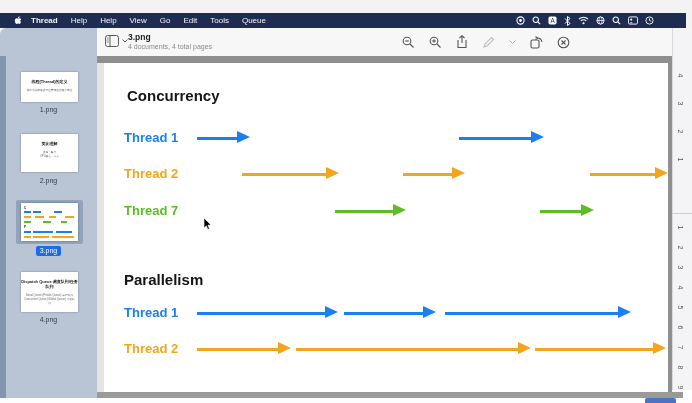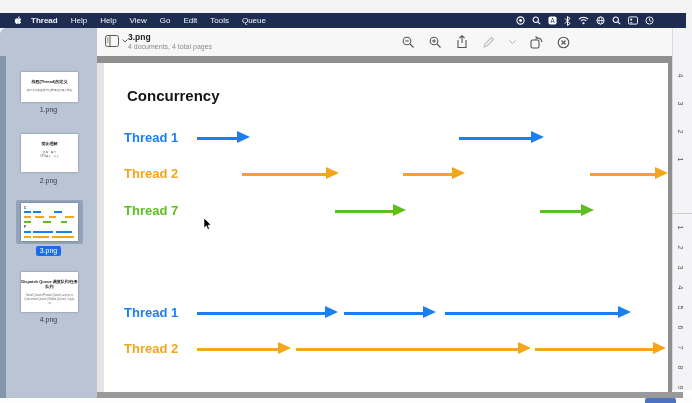--- a/index.html
+++ b/index.html
@@ -302,20 +302,21 @@
     <div class="arrow-head" style="left: 326px; top: 167px; border-left: 13px solid rgb(243, 165, 28);"></div>
     <div class="arrow-line" style="left: 403px; top: 172.5px; width: 49px; background: rgb(243, 165, 28);"></div>
     <div class="arrow-head" style="left: 452px; top: 167px; border-left: 13px solid rgb(243, 165, 28);"></div>
     <div class="arrow-line" style="left: 590px; top: 172.5px; width: 65px; background: rgb(243, 165, 28);"></div>
     <div class="arrow-head" style="left: 655px; top: 167px; border-left: 13px solid rgb(243, 165, 28);"></div>
     <div class="row-label" style="left: 124px; top: 203px; color: rgb(92, 190, 34);">Thread 7</div>
     <div class="arrow-line" style="left: 335px; top: 209.5px; width: 58px; background: rgb(92, 190, 34);"></div>
     <div class="arrow-head" style="left: 393px; top: 204px; border-left: 13px solid rgb(92, 190, 34);"></div>
     <div class="arrow-line" style="left: 540px; top: 209.5px; width: 41px; background: rgb(92, 190, 34);"></div>
     <div class="arrow-head" style="left: 581px; top: 204px; border-left: 13px solid rgb(92, 190, 34);"></div>
+    <div class="sec-heading" style="left: 124px; top: 271px;">Parallelism</div>
     <div class="row-label" style="left: 124px; top: 305px; color: rgb(27, 127, 242);">Thread 1</div>
     <div class="arrow-line" style="left: 197px; top: 311.5px; width: 128px; background: rgb(27, 127, 242);"></div>
     <div class="arrow-head" style="left: 325px; top: 306px; border-left: 13px solid rgb(27, 127, 242);"></div>
     <div class="arrow-line" style="left: 344px; top: 311.5px; width: 79px; background: rgb(27, 127, 242);"></div>
     <div class="arrow-head" style="left: 423px; top: 306px; border-left: 13px solid rgb(27, 127, 242);"></div>
     <div class="arrow-line" style="left: 445px; top: 311.5px; width: 173px; background: rgb(27, 127, 242);"></div>
     <div class="arrow-head" style="left: 618px; top: 306px; border-left: 13px solid rgb(27, 127, 242);"></div>
     <div class="row-label" style="left: 124px; top: 341px; color: rgb(243, 165, 28);">Thread 2</div>
     <div class="arrow-line" style="left: 197px; top: 347.5px; width: 81px; background: rgb(243, 165, 28);"></div>
     <div class="arrow-head" style="left: 278px; top: 342px; border-left: 13px solid rgb(243, 165, 28);"></div>

